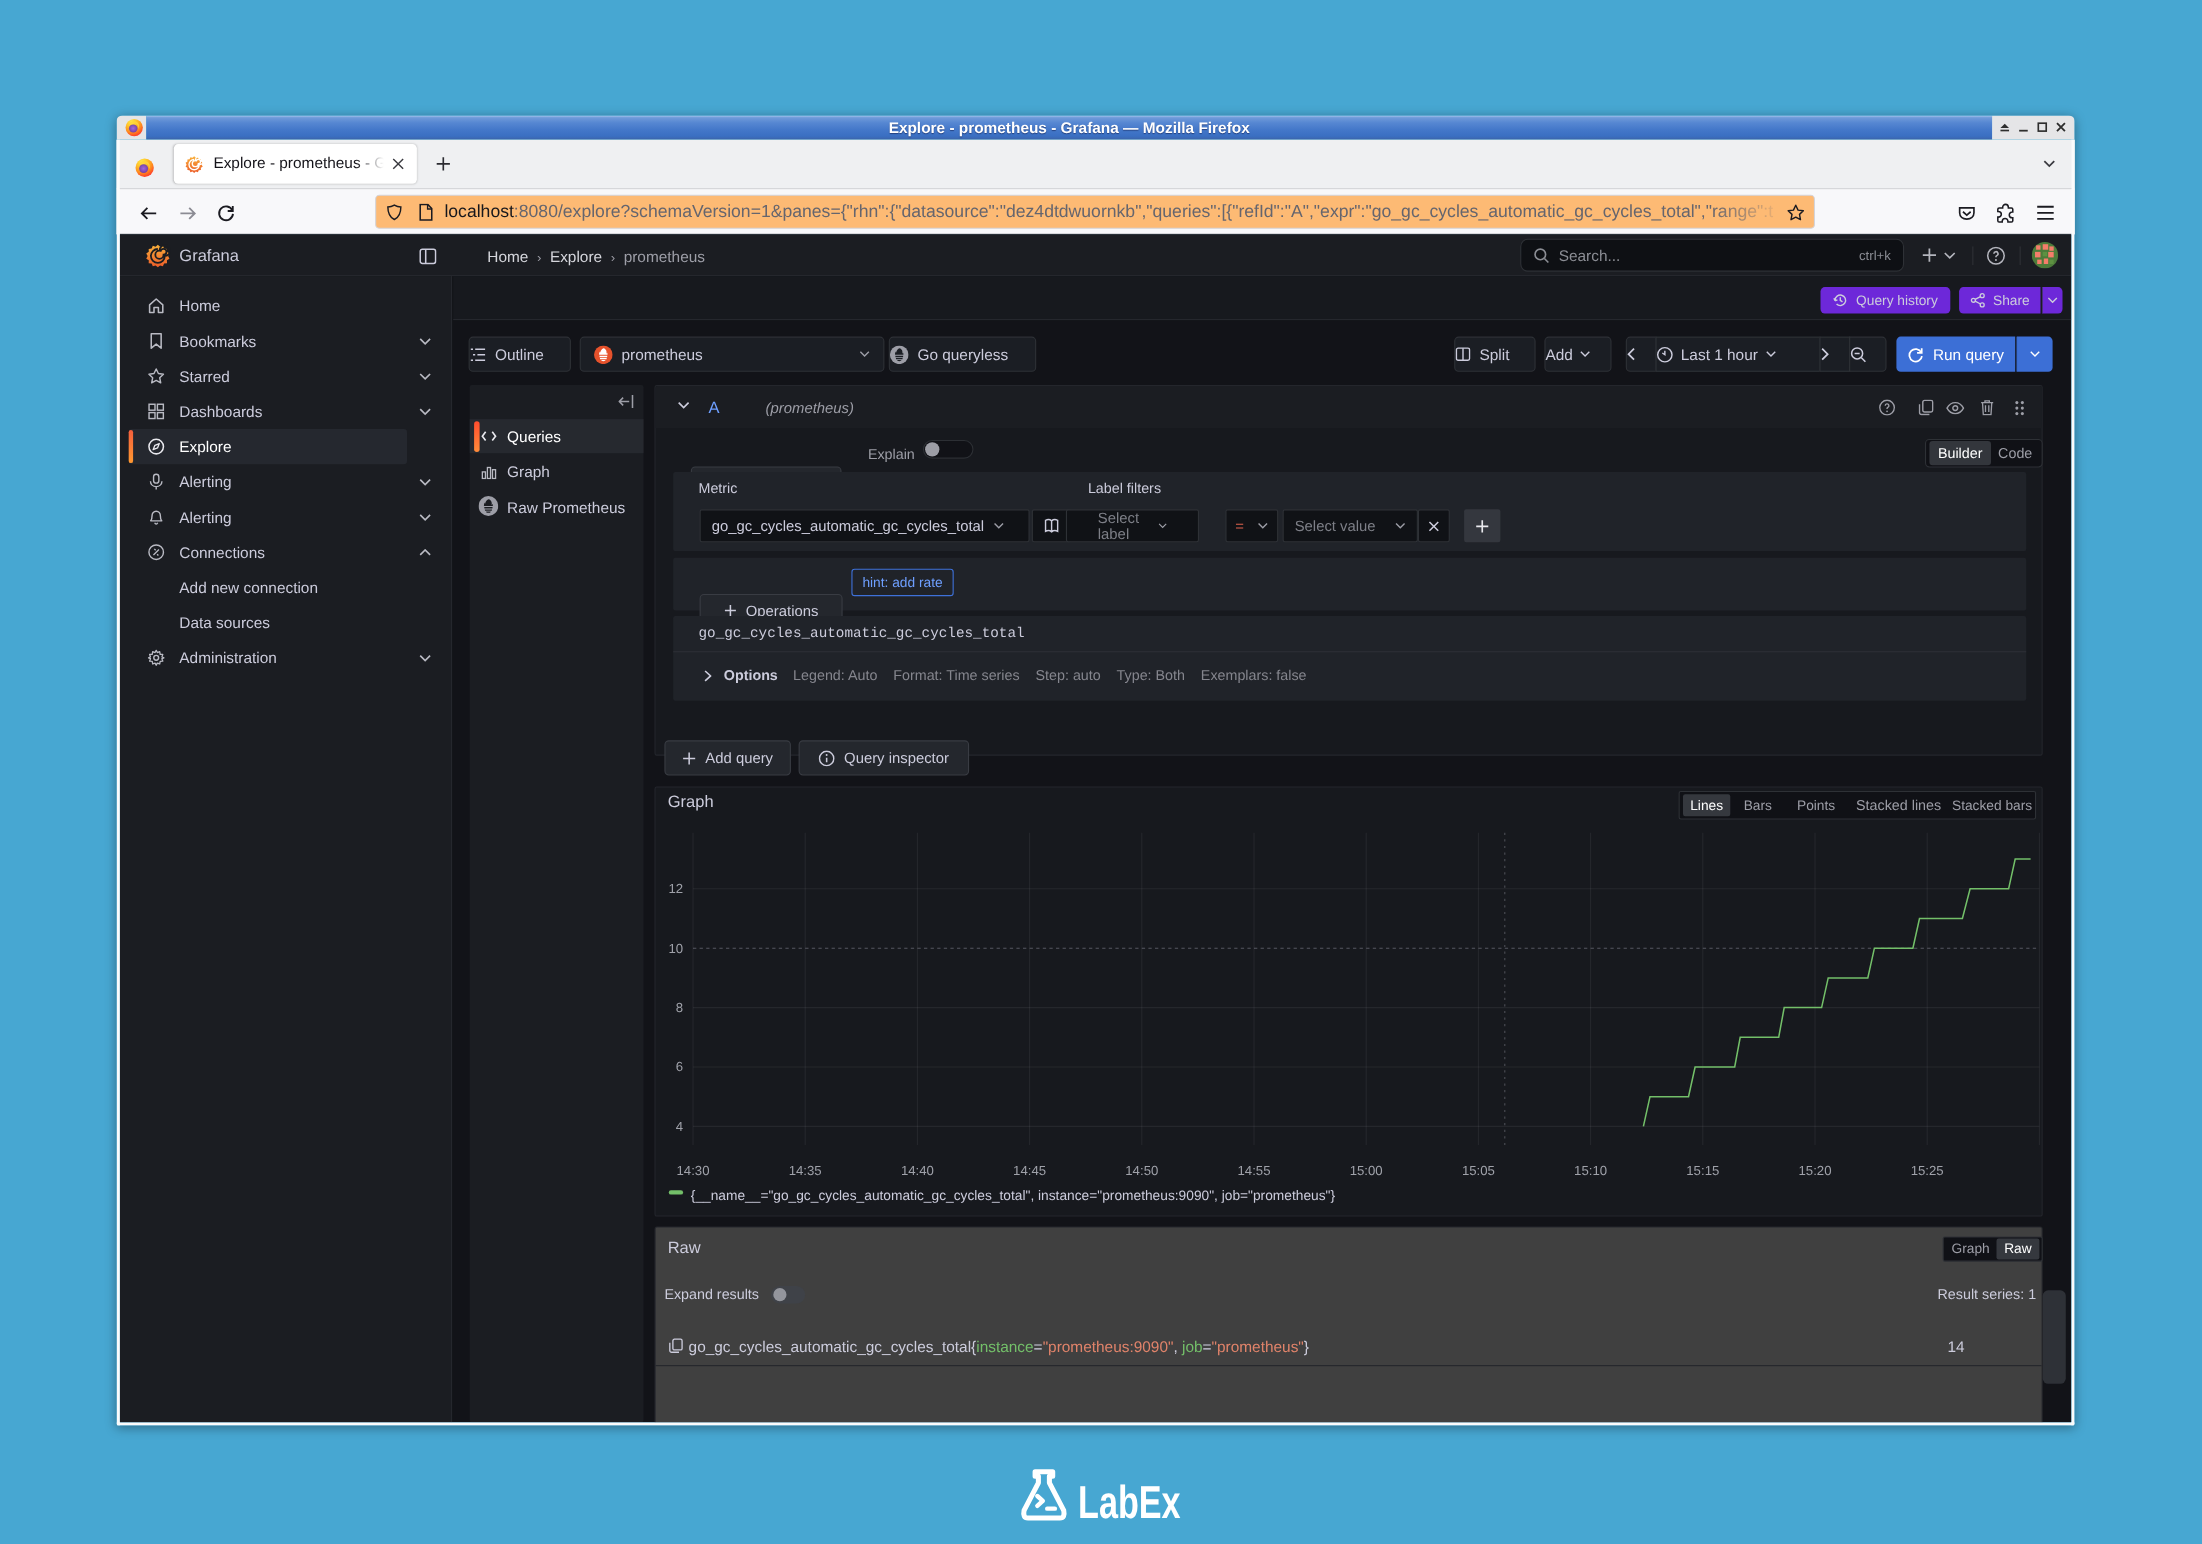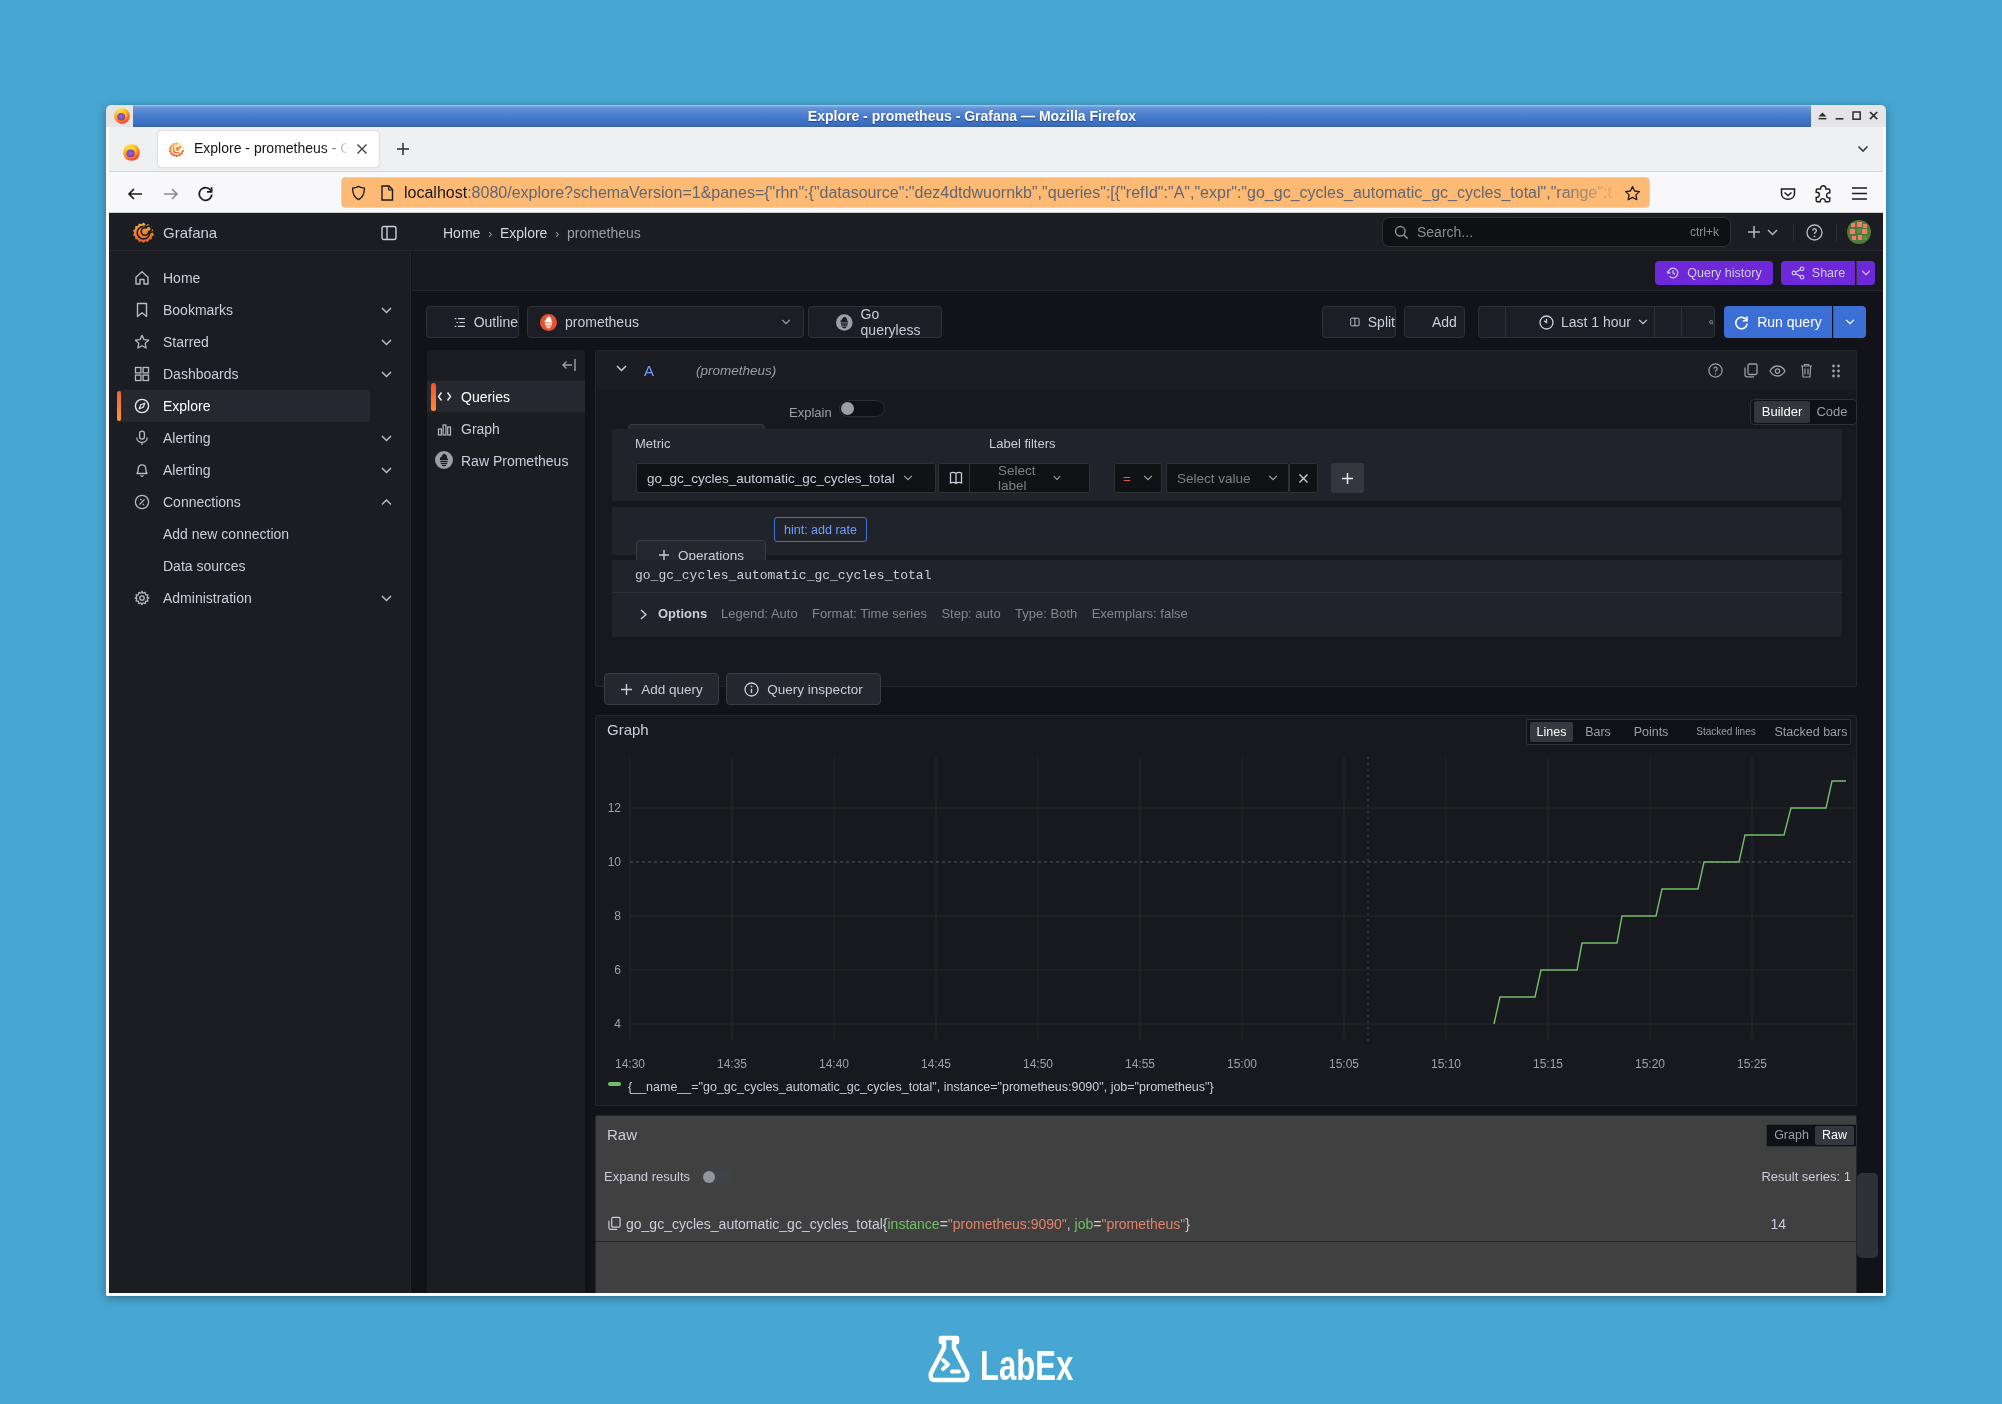--- a/index.html
+++ b/index.html
@@ -22,21 +22,21 @@
 #urlbar { position:absolute; left:232px; top:5px; width:1309px; height:31px; background:#fdba74; border:1px solid #d4d4da; border-radius:4px; }
 
 #content { position:absolute; left:3px; top:108px; width:1774px; height:1080px; background:#121318; overflow:hidden; border-left:0; }
 #winframe { position:absolute; left:0; top:22px; width:1780px; height:1169px; border:3px solid #fbfbfb; border-top:0; border-radius:0 0 2px 2px; pointer-events:none; }
 .t-pri { color:#ccccdc; }
 .t-sec { color:#9d9ea7; }
 svg { display:block; }
 .mi { position:absolute; left:25px; width:16px; height:16px; }
 .mt { position:absolute; left:54px; font-size:14px; color:#ccccdc; line-height:16px; }
 .mc { position:absolute; left:272px; width:11px; height:7px; }
-.btn { position:absolute; height:32px; background:#1b1e24; border:1px solid #2e3136; border-radius:4px; display:flex; align-items:center; justify-content:center; gap:8px; font-size:14px; color:#ccccdc;padding-left:27px; }
+.btn { position:absolute; height:32px; background:#1b1e24; border:1px solid #2e3136; border-radius:4px; display:flex; align-items:center; gap:8px; font-size:14px; color:#ccccdc; }
 .sbtn { position:absolute; height:24px; background:#6d28d9; border-radius:4px; display:flex; align-items:center; justify-content:center; gap:7px; font-size:12.5px; color:#ccccdc; }
 .gbtn { position:absolute; height:32px; background:#24272d; border:1px solid #393c43; border-radius:4px; display:flex; align-items:center; justify-content:center; gap:8px; font-size:13.5px; color:#ccccdc;margin-top:25px; }
 .inp { position:absolute; height:30px; background:#101216; border:1px solid #2e3136; border-radius:2px; display:flex; align-items:center; font-size:13.5px; color:#ccccdc; }
 .ph { color:#7d7f87; }
 .chv { width:10px; height:6px; }
 </style>
 </head>
 <body>
 <div id="win">
   <div id="titlebar">
@@ -486,21 +486,21 @@
             <path d="M7.5 6.8 V11" stroke="#ccccdc" stroke-width="1.4"></path>
           </svg>
         Query inspector</div>
     </div>
     <div id="gpanel" class="abs" style="left:486px;top:502px;width:1262px;height:391px;background:#17191e;border:1px solid #24262c;border-radius:2px">
       <div class="abs" style="left:11px;top:5px;font-size:15px;font-weight:500;color:#ccccdc">Graph</div>
       <div class="abs" style="left:930px;top:3px;width:325px;height:26px;background:#101116;border:1px solid #2e3136;border-radius:2px"></div>
       <div class="abs" style="left:934px;top:6px;width:43px;height:20px;background:#35383e;border-radius:2px;font-size:12.5px;color:#fff;text-align:center;line-height:20px">Lines</div>
       <div class="abs" style="left:981px;top:6px;width:42px;height:20px;font-size:12.5px;color:#9d9ea7;text-align:center;line-height:20px">Bars</div>
       <div class="abs" style="left:1031px;top:6px;width:48px;height:20px;font-size:12.5px;color:#9d9ea7;text-align:center;line-height:20px">Points</div>
-      <div class="abs" style="left:1089px;top:6px;width:82px;height:20px;font-size:10px;color:#9d9ea7;text-align:center;line-height:20px">Stacked lines</div>
+      <div class="abs" style="left:1089px;top:6px;width:82px;height:20px;font-size:13px;color:#9d9ea7;text-align:center;line-height:20px">Stacked lines</div>
       <div class="abs" style="left:1175px;top:6px;width:80px;height:20px;font-size:12.5px;color:#9d9ea7;text-align:center;line-height:20px">Stacked bars</div>
       <svg class="abs" style="left:0;top:0" width="1262" height="391" viewBox="0 0 1262 391" font-family="Liberation Sans, sans-serif">
         <g stroke="rgba(204,204,220,0.08)" stroke-width="1">
           <line x1="34" y1="41" x2="34" y2="325"></line>
             <line x1="136" y1="41" x2="136" y2="325"></line>
             <line x1="238" y1="41" x2="238" y2="325"></line>
             <line x1="340" y1="41" x2="340" y2="325"></line>
             <line x1="442" y1="41" x2="442" y2="325"></line>
             <line x1="544" y1="41" x2="544" y2="325"></line>
             <line x1="646" y1="41" x2="646" y2="325"></line>

